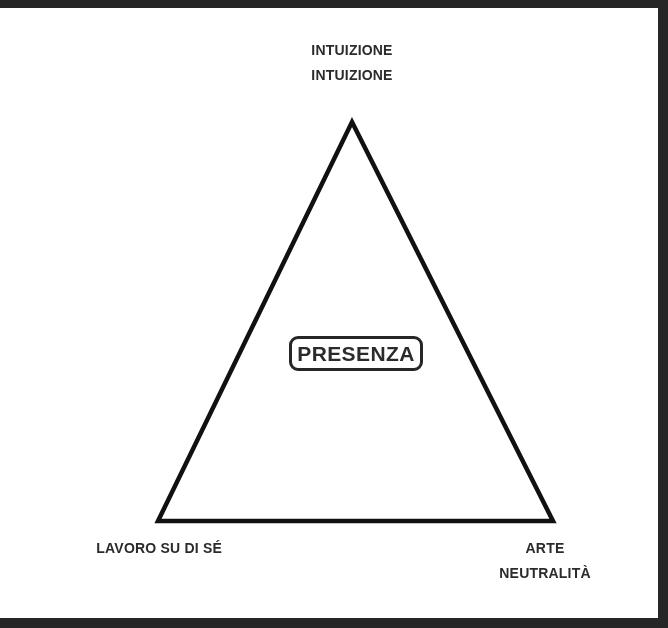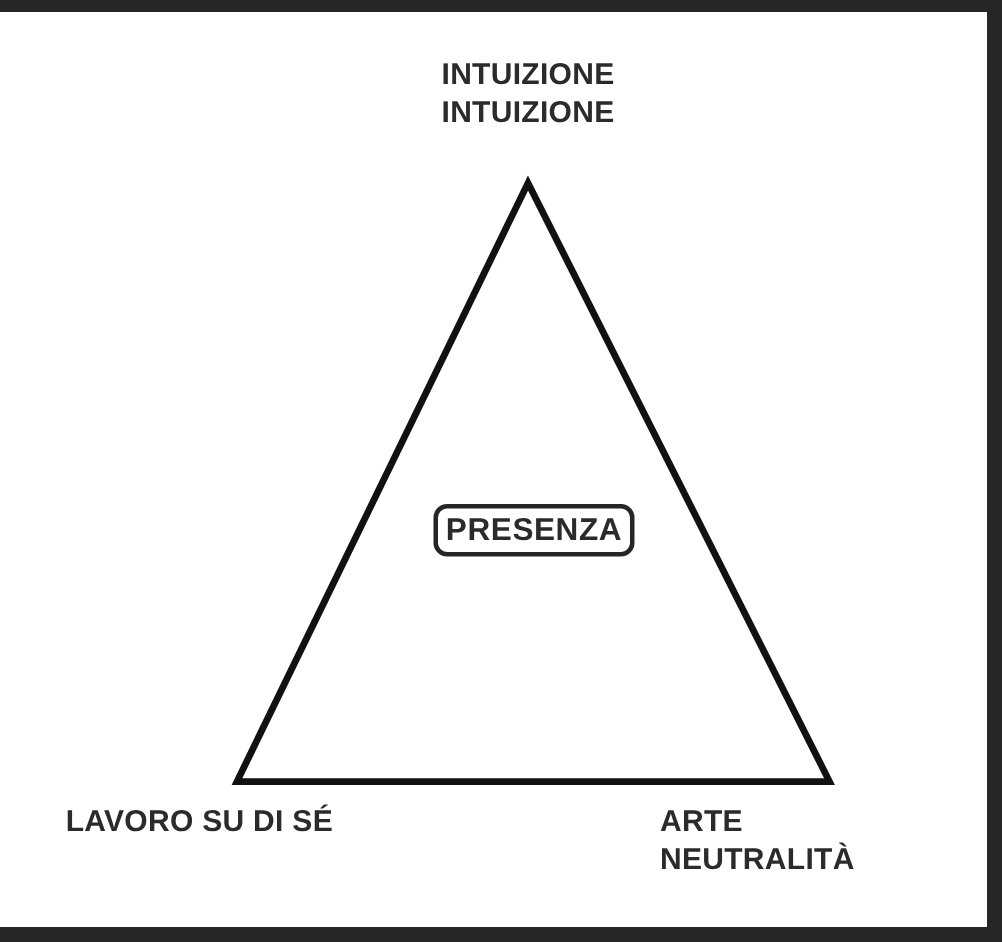--- a/index.html
+++ b/index.html
@@ -46,42 +46,42 @@
     left: 0;
     top: 0;
     width: 668px;
     height: 628px;
   }
   
   .label {
     position: absolute;
     color: #2b2b2b;
     font-weight: bold;
-    font-size: 20px;
+    font-size: 14px;
     line-height: 25px;
     letter-spacing: 0.2px;
     white-space: nowrap;
   }
   #label-top {
     left: 252px;
     top: 38px;
     width: 200px;
     text-align: center;
   }
   #label-bottom-left {
     left: 12px;
     top: 536px;
     width: 210px;
     text-align: right;
   }
   #label-bottom-right {
     left: 440px;
     top: 536px;
     width: 210px;
-    text-align: left;
+    text-align: center;
   }
   .label-line {
     display: block;
   }
   
   #presenza-node {
     position: absolute;
     left: 289px;
     top: 336px;
     width: 134px;

